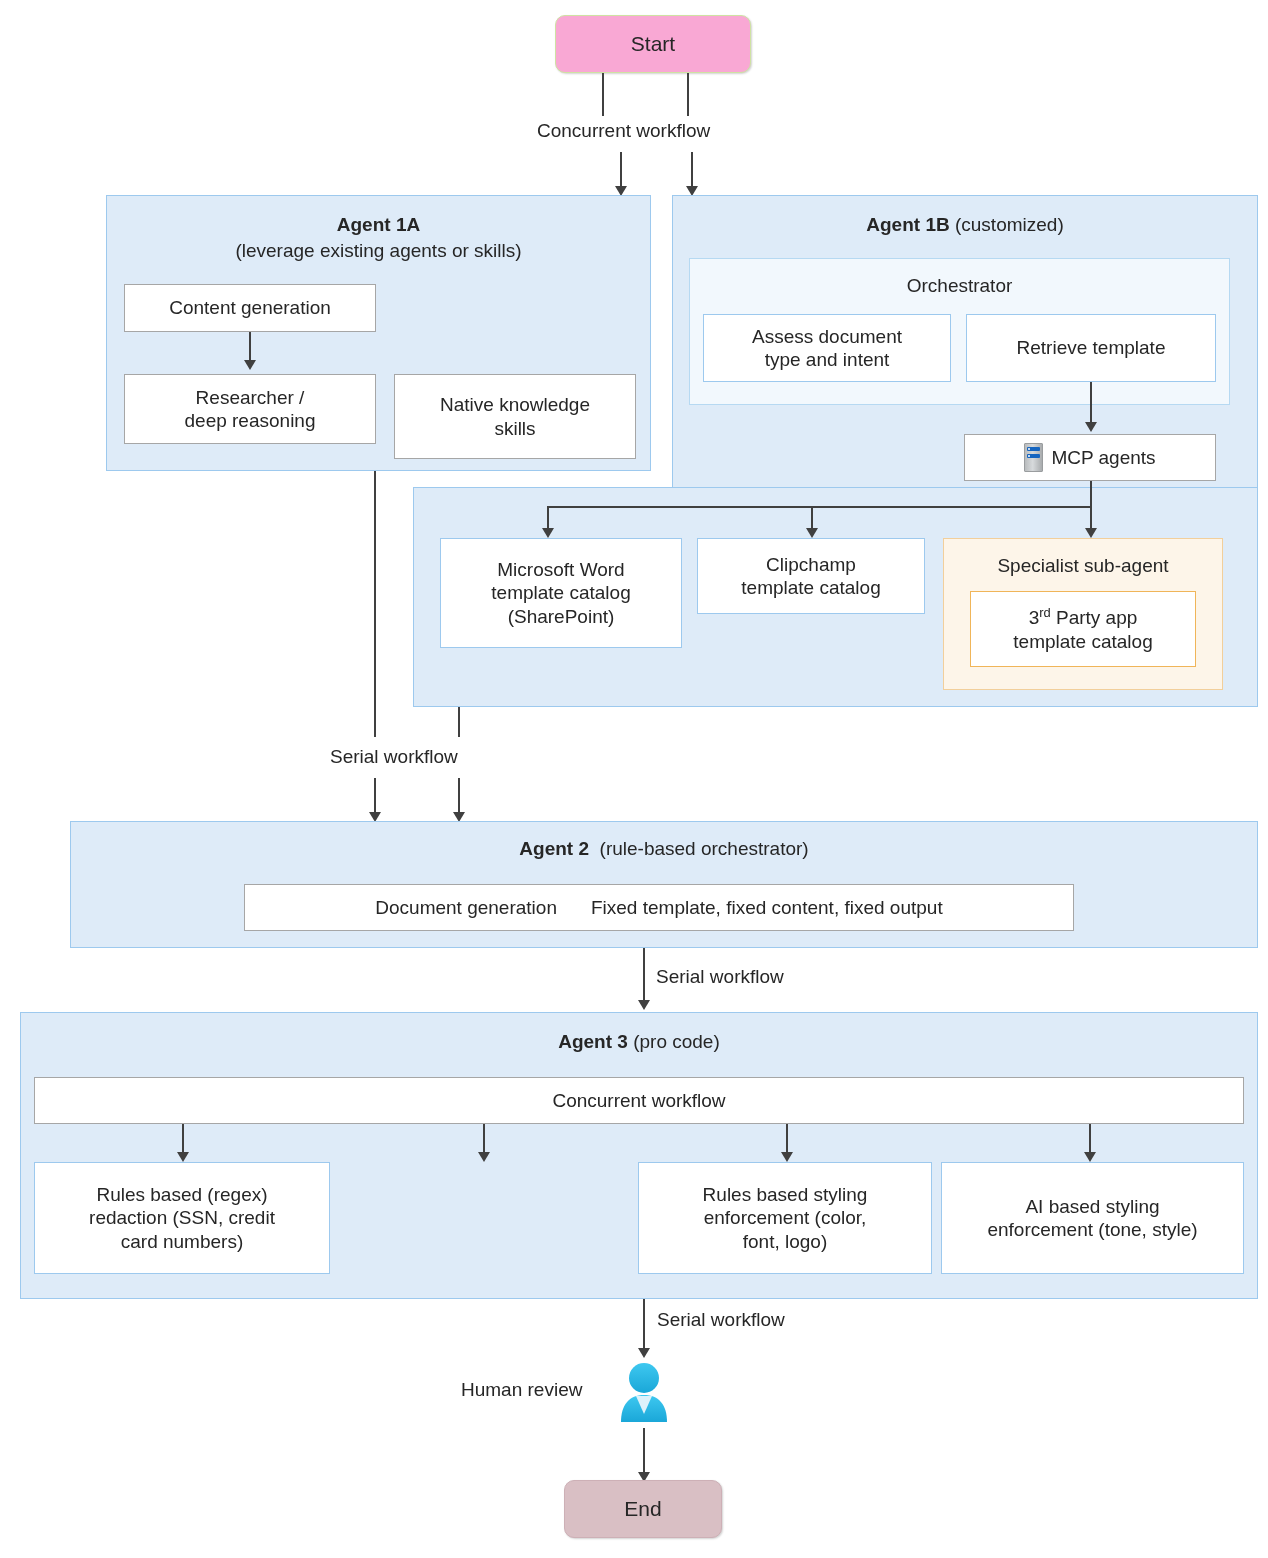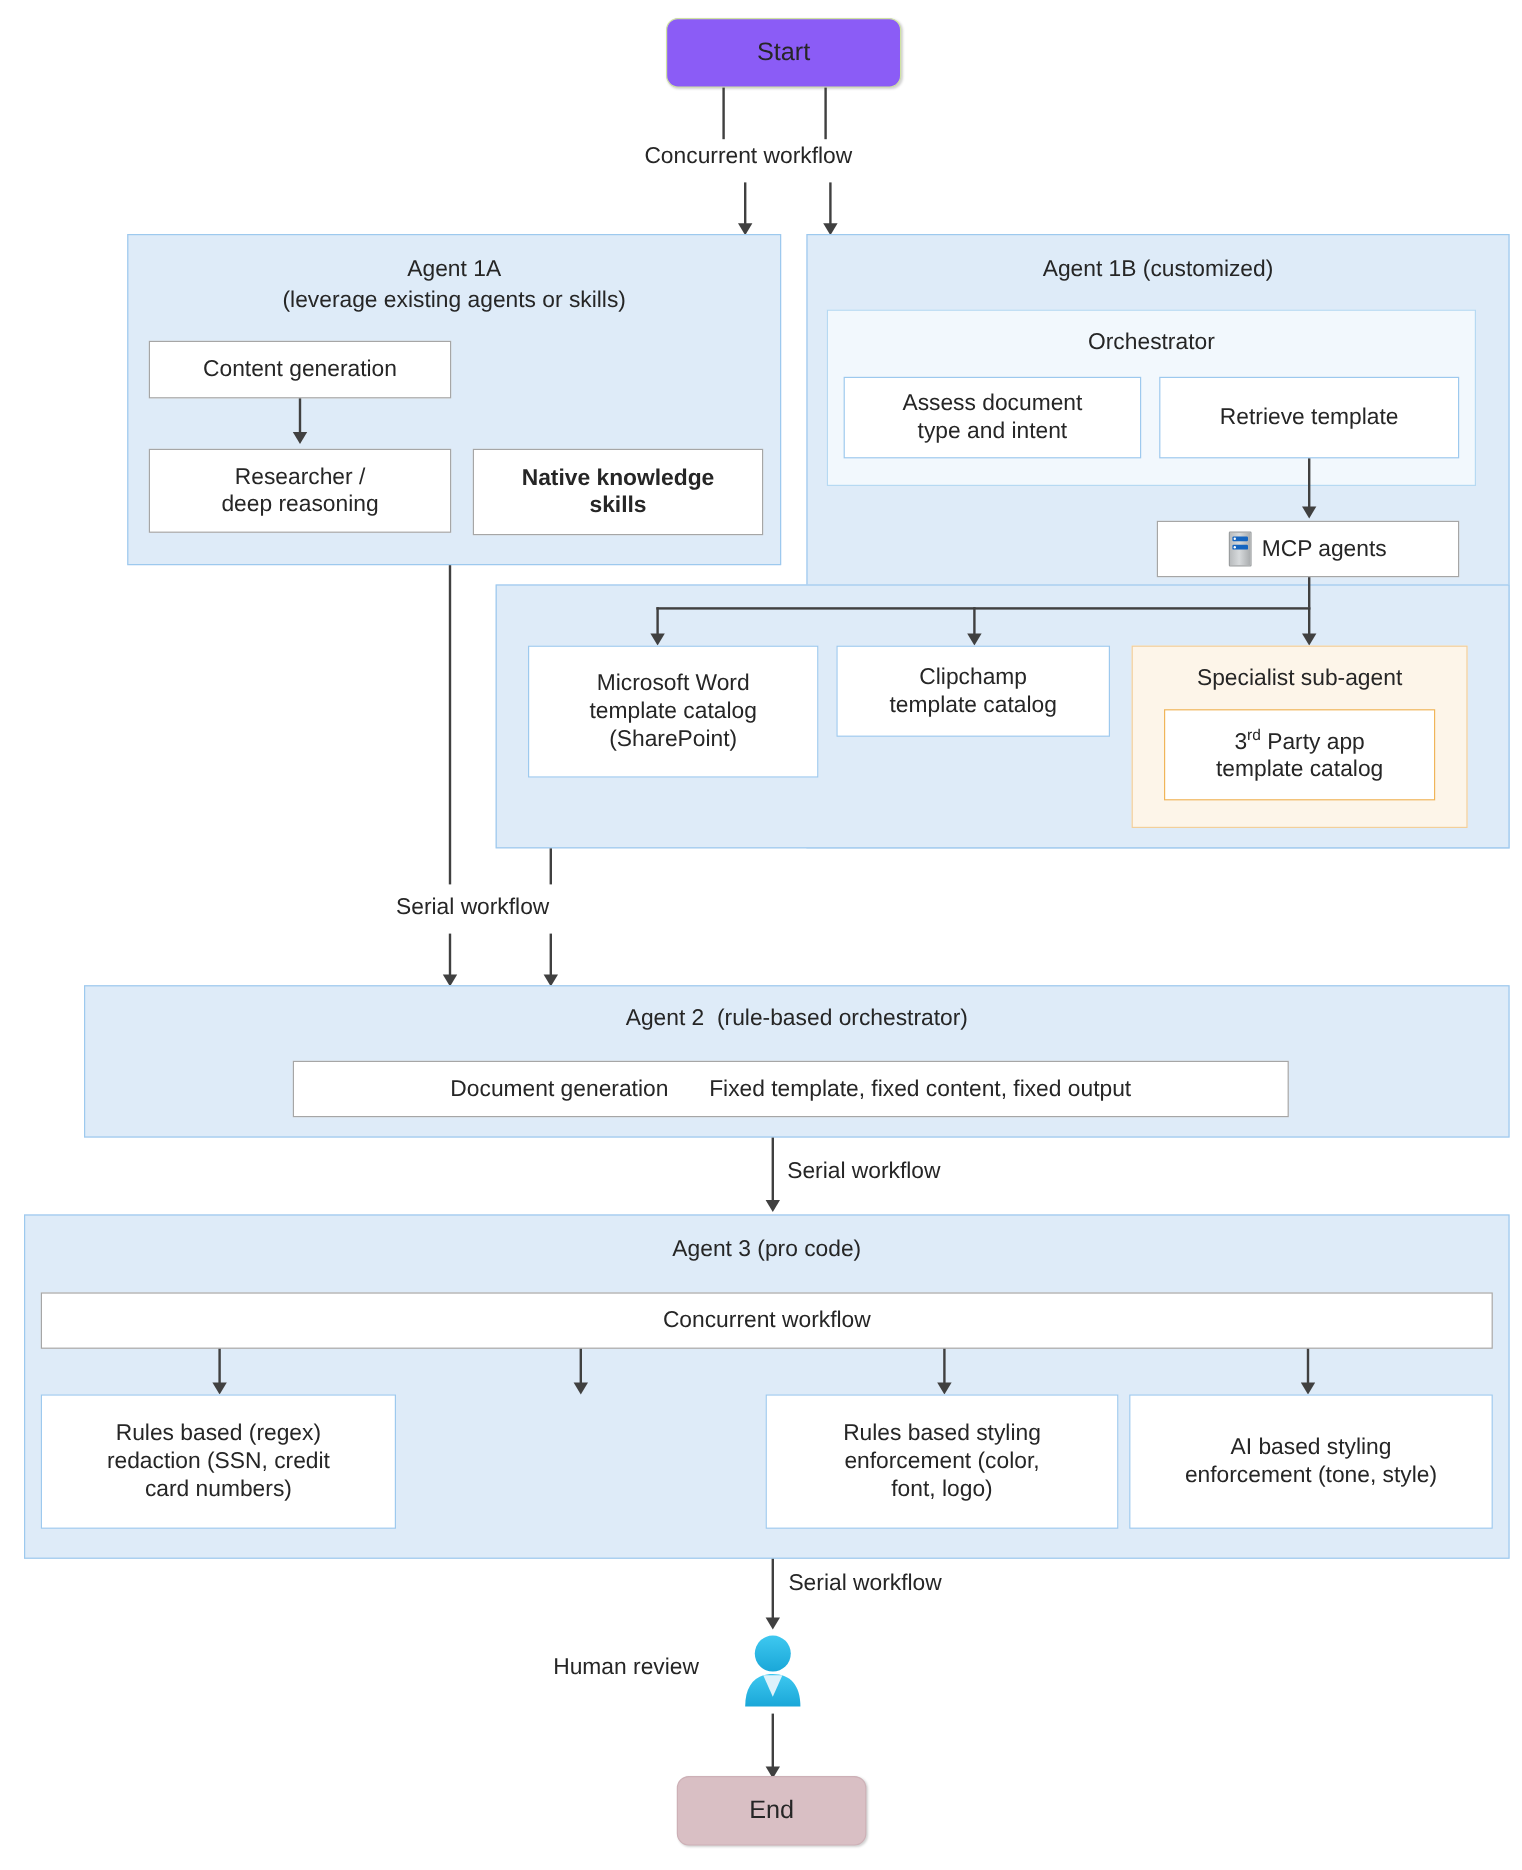--- a/index.html
+++ b/index.html
@@ -17,34 +17,34 @@
   }
   .abs{position:absolute;box-sizing:border-box;}
 
   
   .terminator{
     border-radius:10px;
     display:flex;align-items:center;justify-content:center;
     font-size:21px;
     box-shadow:1px 1px 2px rgba(0,0,0,.18);
   }
-  .start-node{background:#8b5cf6;border:1px solid #cfe2a3;}
+  .start-node{background:#f9a8d4;border:1px solid #cfe2a3;}
   .end-node{background:#d9bfc4;border:1px solid #cdb0b6;}
 
   
   .agent-box{
     background:#deebf8;
     border:1px solid #9dc9ee;
   }
   .agent-title{
     position:absolute;left:0;right:0;
     text-align:center;
     font-size:19px;
   }
-  .agent-title b{font-weight:normal;}
+  .agent-title b{font-weight:bold;}
   .agent-sub{
     position:absolute;left:0;right:0;
     text-align:center;font-size:19px;
   }
 
   
   .node{
     background:#ffffff;
     display:flex;align-items:center;justify-content:center;
     text-align:center;
@@ -141,21 +141,21 @@
   </div>
 
   <div class="abs node grey" style="left:124px;top:284px;width:252px;height:48px;white-space:pre-line;">Content generation</div>
 
   <div class="abs vline" style="left:249px;top:332px;height:32px;"></div>
   <div class="abs arrowhead" style="left:244px;top:360px;"></div>
 
   <div class="abs node grey" style="left:124px;top:374px;width:252px;height:70px;white-space:pre-line;">Researcher /
 deep reasoning</div>
 
-  <div class="abs node grey" style="left:394px;top:374px;width:242px;height:72px;white-space:pre-line;font-weight:bold;">Native knowledge
+  <div class="abs node grey" style="left:394px;top:374px;width:242px;height:85px;white-space:pre-line;">Native knowledge
 skills</div>
 
   <div class="abs agent-box" style="left:672px;top:195px;width:586px;height:512px;">
     <div class="agent-title" style="top:18px;">
       <b>Agent 1B</b><span>&nbsp;</span><span>(customized)</span>
     </div>
   </div>
 
   <div class="abs orchestrator" style="left:689px;top:258px;width:541px;height:147px;">
     <div class="orchestrator-label" style="top:16px;">Orchestrator</div>

